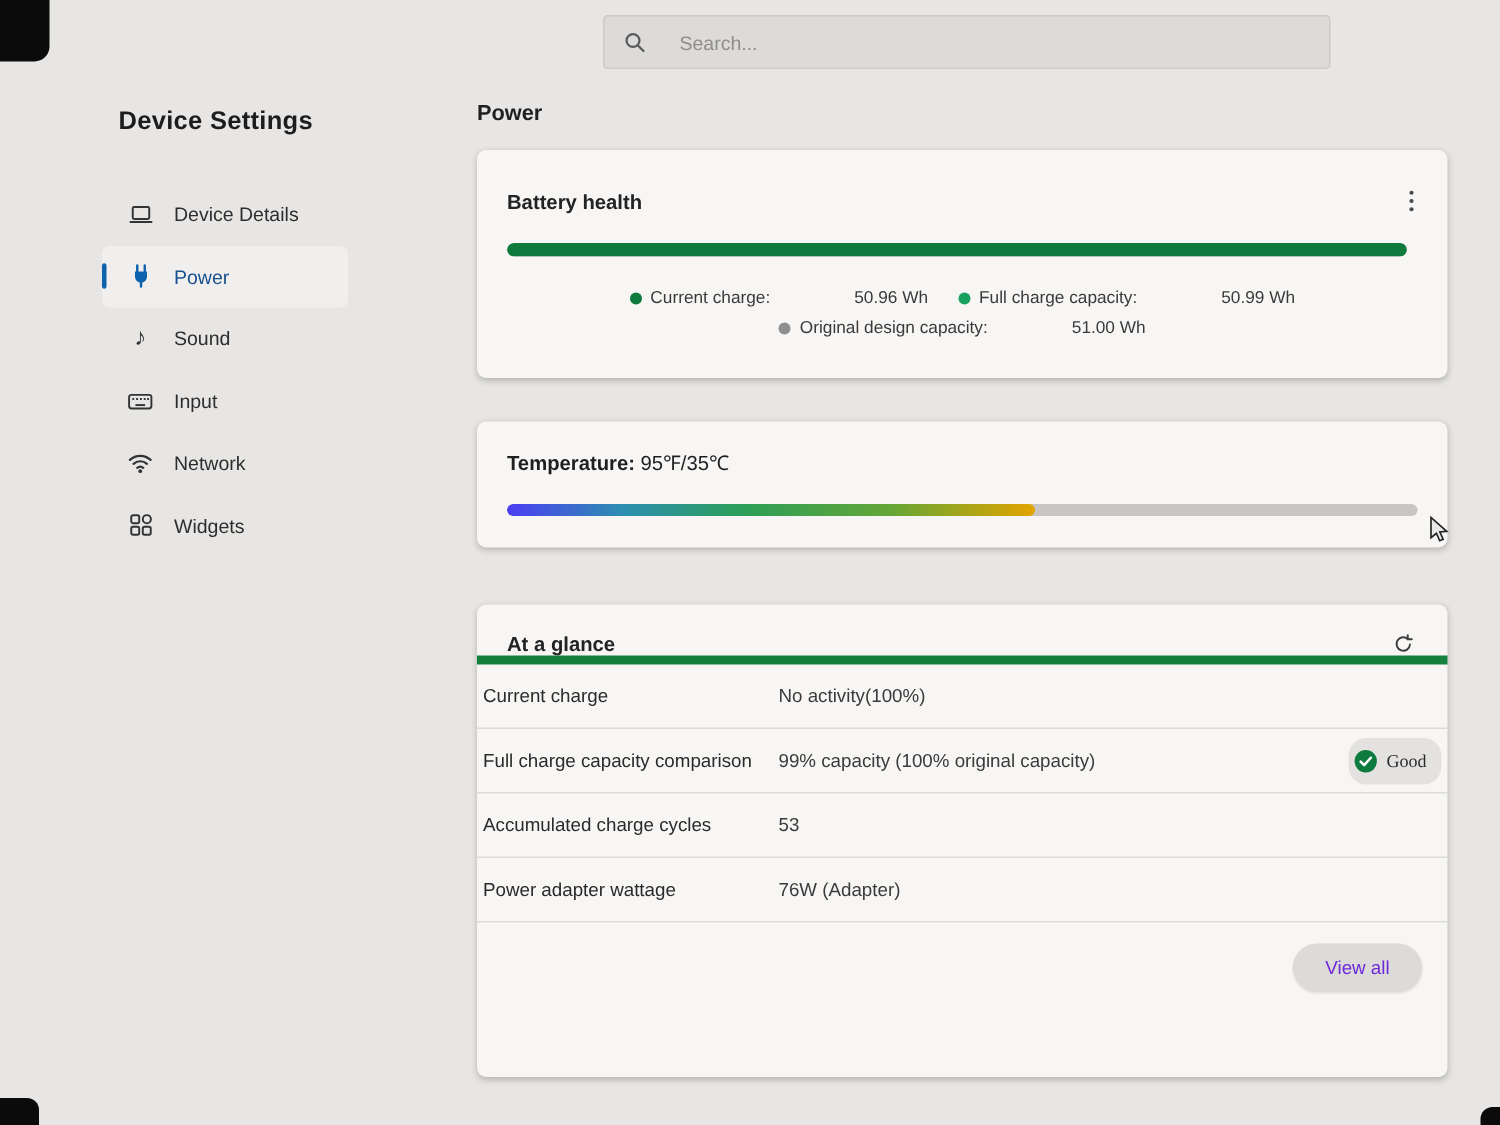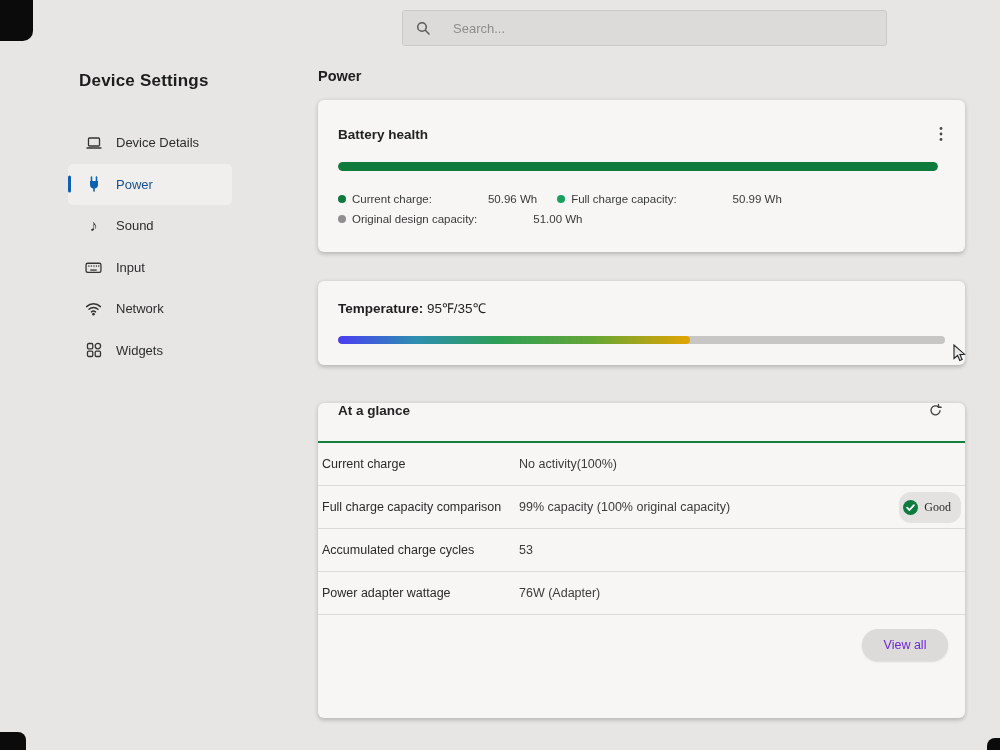--- a/index.html
+++ b/index.html
@@ -56,43 +56,43 @@
   }
 
   
   #card-battery { top:100px; height:152px; padding:26px 20px 0; }
   .card-head { display:flex; justify-content:space-between; align-items:center; height:16px; }
   .card-title { font-size:13.5px; font-weight:600; color:#232323; }
   .icon-btn { background:none; border:none; padding:0 2px; cursor:pointer; display:flex; align-items:center; }
   .bar-track { height:9px; border-radius:5px; background:#c9c8c6; overflow:hidden; }
   #battery-bar { margin-top:20px; width:600px; }
   .bar-fill-green { height:100%; border-radius:5px; background:#0e7a3c; }
-  .legend-row { display:flex; gap:20px; margin-top:0; height:16px; align-items:center; }
+  .legend-row { display:flex; justify-content:center; gap:20px; margin-top:0; height:16px; align-items:center; }
   .legend-row.first { margin-top:20px; }
   .legend-row.second { margin-top:4px; }
   .legend-item { display:flex; align-items:center; gap:6px; font-size:11.5px; color:#3a3a3a; }
   .legend-item .val { margin-left:2px;padding-left:48px; }
   .dot { width:8px; height:8px; border-radius:50%; }
   .dot-dark-green { background:#0e7a3c; }
   .dot-teal-green { background:#18a05e; }
   .dot-gray { background:#8f8f8f; }
 
   
   #card-temp { top:281px; height:84px; padding:18px 20px 0; }
   .temp-line { font-size:13.5px; color:#1f1f1f; height:16px; }
   .temp-line .lbl { font-weight:600; }
   #temp-bar { margin-top:21px; height:8px; border-radius:4px; background:#c7c6c4; overflow:hidden; }
   .temp-fill { height:100%; border-radius:4px;
     background:linear-gradient(90deg,#4b3df2 0%,#2d8fb0 22%,#2d9e57 45%,#63a637 72%,#e3a400 100%); }
 
   
   #card-glance { top:403px; height:315px; }
   .glance-head {
-    height:40px; display:flex; justify-content:space-between; align-items:flex-start;
-    padding:0 20px; border-bottom:2px solid #15803d;
+    height:40px; display:flex; justify-content:space-between; align-items:flex-end;
+    padding:0 20px; border-bottom:6px solid #15803d;
   }
   .glance-row {
     height:43px; display:flex; align-items:center; padding:0 4px;
     border-bottom:1px solid #dcdbd9;
   }
   .glance-row .row-label { width:197px; flex:0 0 197px; font-size:12.5px; color:#2a2a2a; }
   .glance-row .row-value { font-size:12.5px; color:#3b3b3b; }
   .badge {
     margin-left:auto; display:flex; align-items:center; gap:5px;
     height:31px; padding:0 10px 0 3px; border-radius:12px; background:#e3e2e0;font-family:Liberation Serif, serif;

